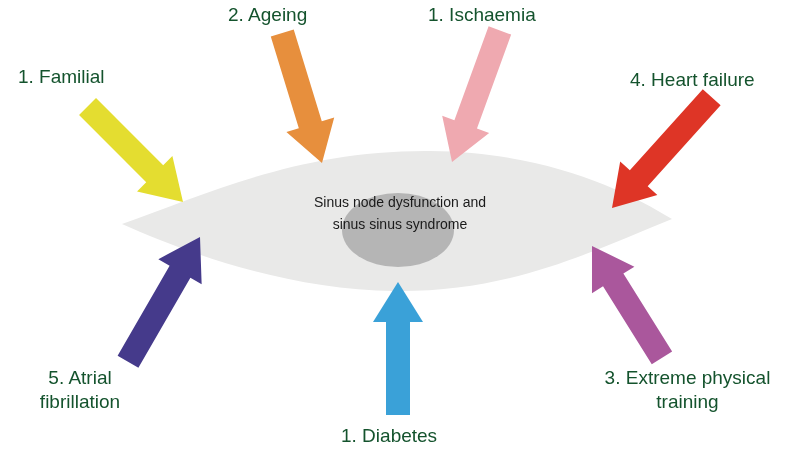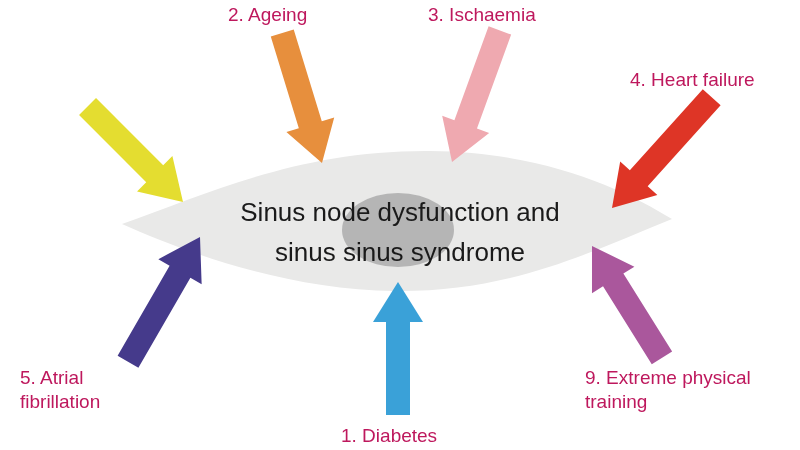--- a/index.html
+++ b/index.html
@@ -6,32 +6,32 @@
   #stage{
     position:relative;
     width:800px;height:450px;
     background:#ffffff;
     font-family:"Liberation Sans", sans-serif;
     overflow:hidden;
   }
   #diagram-svg{position:absolute;left:0;top:0;}
   .label{
     position:absolute;
-    color:#be185d;
+    color:#14532d;
     font-size:19px;
     line-height:1.28;
     white-space:nowrap;
   }
-  .label.wrap{white-space:normal;}
+  .label.wrap{white-space:normal;text-align:center;}
   #center-title{
     position:absolute;
     left:200px;top:192px;width:400px;
     text-align:center;
     color:#1a1a1a;
-    font-size:26px;
+    font-size:14px;
     line-height:1.55;
   }
 </style>
 </head>
 <body>
 
 <div id="stage">
 
   <svg id="diagram-svg" width="800" height="450" viewBox="0 0 800 450">
 
@@ -56,26 +56,27 @@
     <path transform="translate(398,282) rotate(180)" d="M0 0 L-25 -40 L-12 -40 L-12 -133 L12 -133 L12 -40 L25 -40 Z" fill="#3aa1d8"></path>
 
     <path transform="translate(592,246) rotate(148)" d="M0 0 L-25 -40 L-12 -40 L-12 -132 L12 -132 L12 -40 L25 -40 Z" fill="#aa579c"></path>
   </svg>
 
   <div id="center-title">
     <div>Sinus node dysfunction and</div>
     <div>sinus sinus syndrome</div>
   </div>
 
+  <div class="label" style="left:18px;top:65px;">1. Familial</div>
 
   <div class="label" style="left:228px;top:3px;">2. Ageing</div>
 
-  <div class="label" style="left:428px;top:3px;">3. Ischaemia</div>
+  <div class="label" style="left:428px;top:3px;">1. Ischaemia</div>
 
   <div class="label" style="left:630px;top:68px;text-align:center;">4. Heart failure</div>
 
   <div class="label wrap" style="left:20px;top:366px;width:120px;">5. Atrial fibrillation</div>
 
   <div class="label" style="left:341px;top:424px;">1. Diabetes</div>
 
-  <div class="label wrap" style="left:585px;top:366px;width:205px;">9. Extreme physical training</div>
+  <div class="label wrap" style="left:585px;top:366px;width:205px;">3. Extreme physical training</div>
 
 </div>
 
 </body></html>

